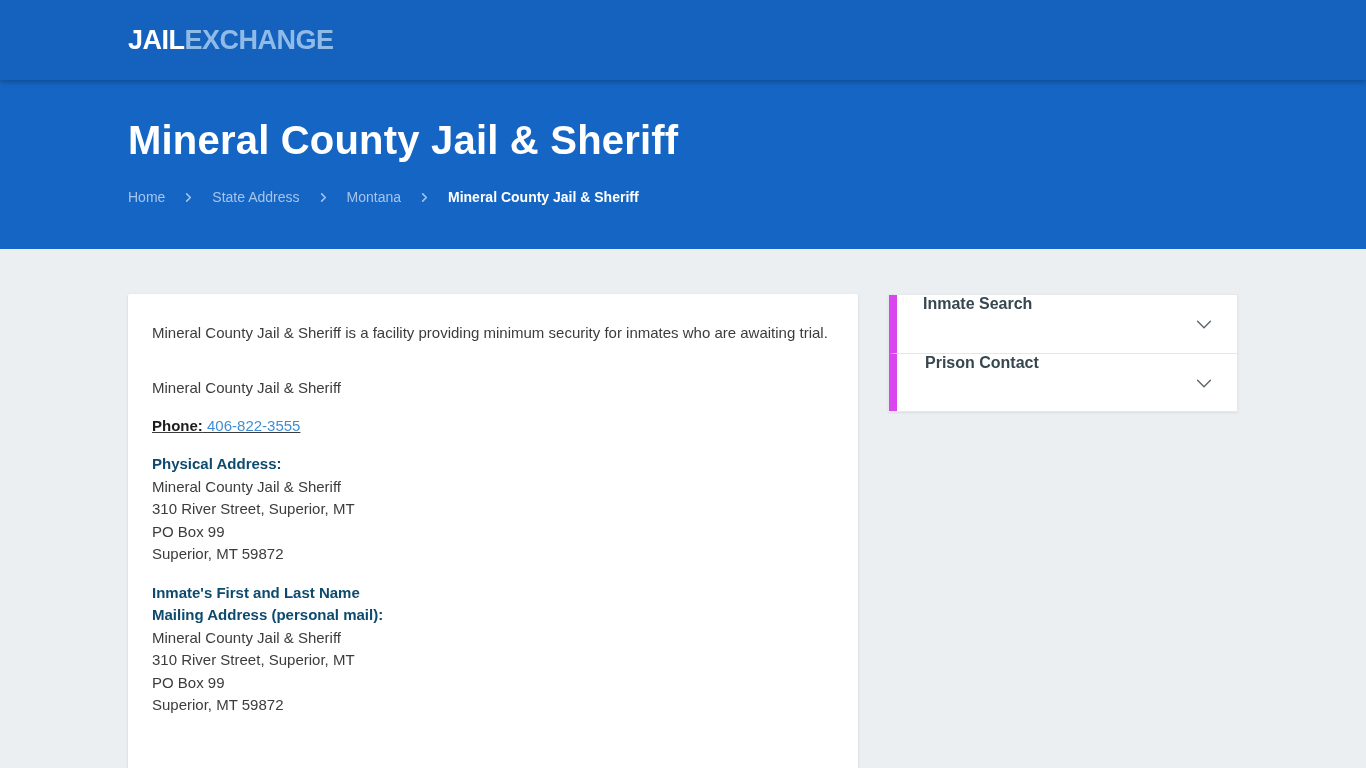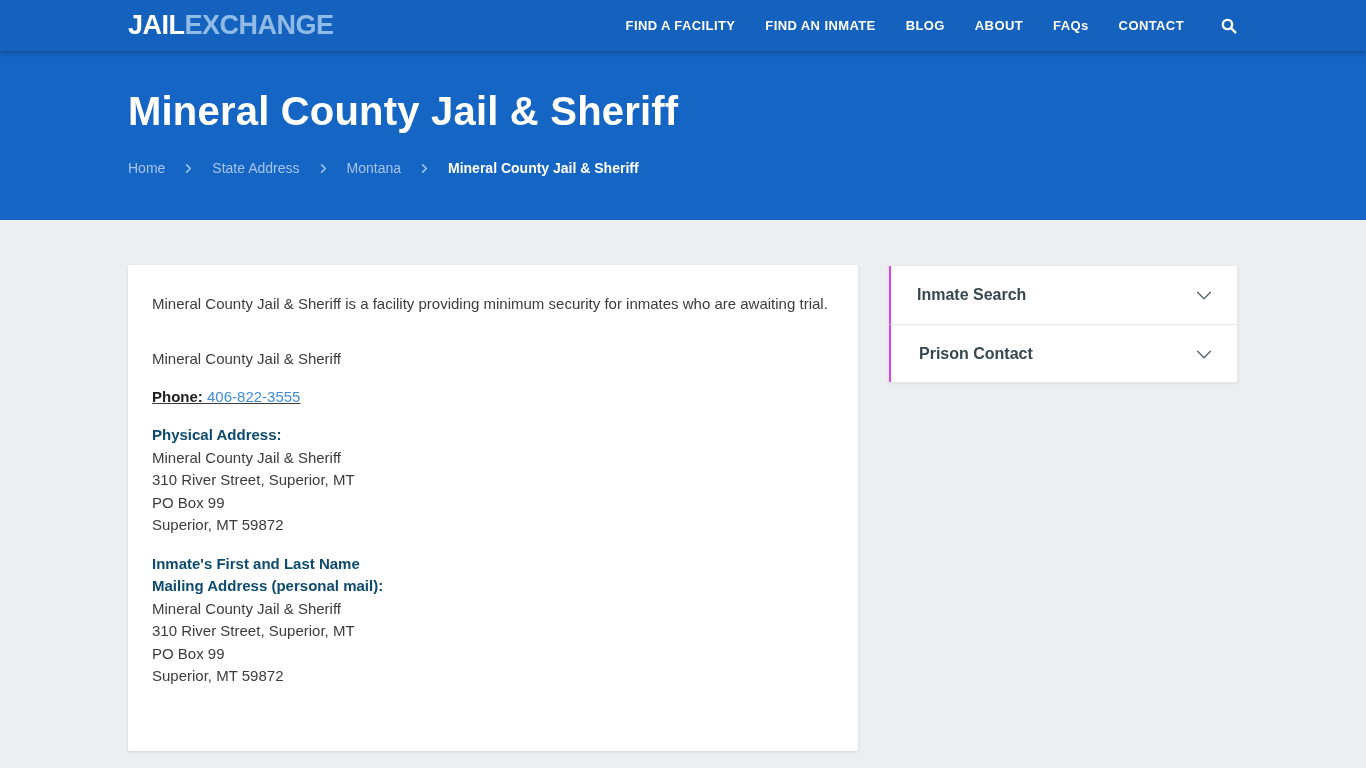--- a/index.html
+++ b/index.html
@@ -5,21 +5,21 @@
   * { margin: 0; padding: 0; box-sizing: border-box; }
   html, body {
     width: 1366px; height: 768px;
     font-family: "Liberation Sans", sans-serif;
     background: #eceff1;
     overflow: hidden;
   }
 
   
   .header {
-    height: 51px;
+    height: 80px;
     background: #1561be;
     display: flex;
     align-items: center;
     justify-content: space-between;
     padding: 0 128px;
     position: relative;
     box-shadow: 0 2px 5px rgba(0,0,0,0.25);
     z-index: 5;
   }
   .logo {
@@ -123,55 +123,40 @@
   
   .sidebar {
     width: 350px;
     background: #ffffff;
     border: 1px solid #e6e9eb;
     box-shadow: 0 1px 2px rgba(0,0,0,0.07);
   }
   .acc-item {
     height: 58px;
     display: flex;
-    align-items: center;
     justify-content: space-between;
-    border-left: 2px solid #d946ef;
+    border-left: 8px solid #d946ef;
     padding: 0 22px 0 26px;
     cursor: pointer;
     background: #ffffff;
   }
   .acc-item + .acc-item { border-top: 1px solid #e4e7e9; padding-left: 28px; }
   .acc-label {
     font-size: 16px;
     font-weight: 700;
     color: #37474f;
   }
   .acc-chev { display: flex; align-items: center; }
 </style>
 </head>
 <body>
 
 <div class="header">
   <div class="logo">
     <span class="part1">JAIL</span><span class="part2">EXCHANGE</span>
-  </div>
-  <div class="nav">
-    <span class="nav-item">FIND A FACILITY</span>
-    <span class="nav-item">FIND AN INMATE</span>
-    <span class="nav-item">BLOG</span>
-    <span class="nav-item">ABOUT</span>
-    <span class="nav-item">FAQs</span>
-    <span class="nav-item">CONTACT</span>
-    <span class="search-btn">
-      <svg width="18" height="18" viewBox="0 0 24 24" fill="none" stroke="#ffffff" stroke-width="3.2" stroke-linecap="round">
-        <circle cx="10" cy="10" r="6.2"></circle>
-        <line x1="15" y1="15" x2="20.5" y2="20.5"></line>
-      </svg>
-    </span>
   </div>
 </div>
 
 <div class="hero">
   <h1>Mineral County Jail &amp; Sheriff</h1>
   <div class="breadcrumb">
     <a>Home</a>
     <span class="crumb-chev">
       <svg width="11" height="11" viewBox="0 0 24 24" fill="none" stroke="#a6c4ec" stroke-width="3.4" stroke-linecap="round" stroke-linejoin="round">
           <path d="M8 4l8 8-8 8"></path>

